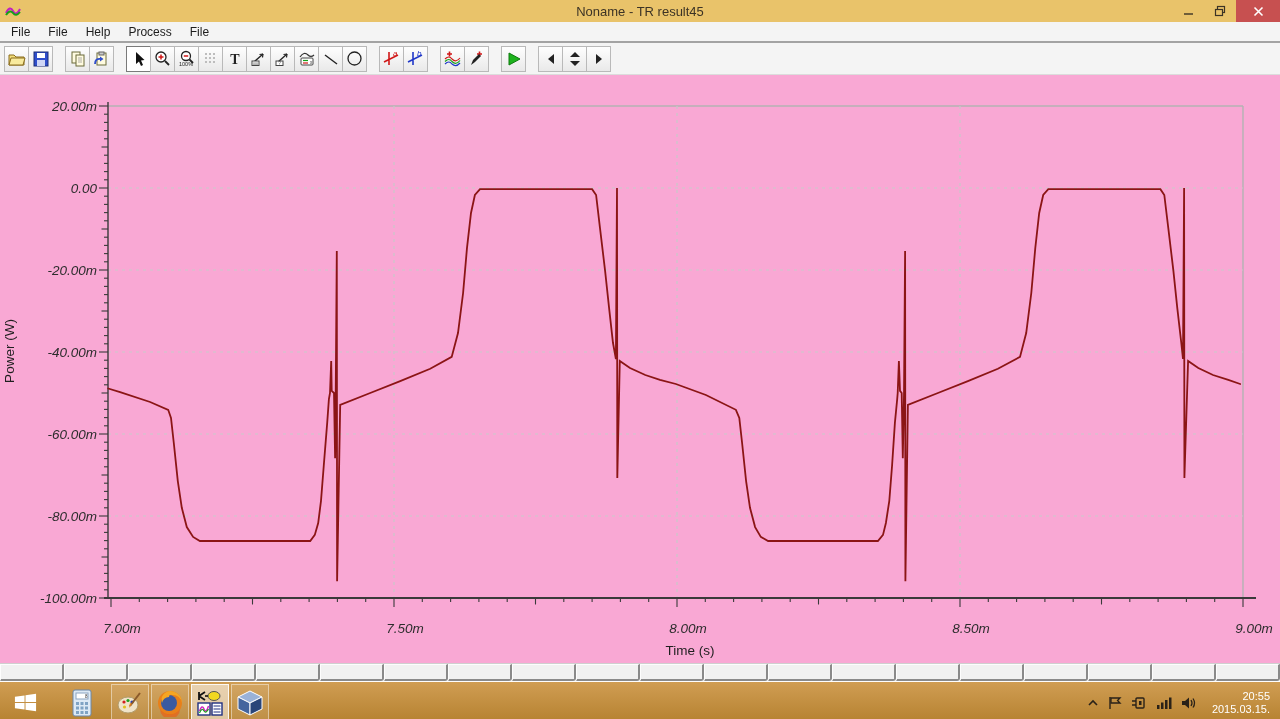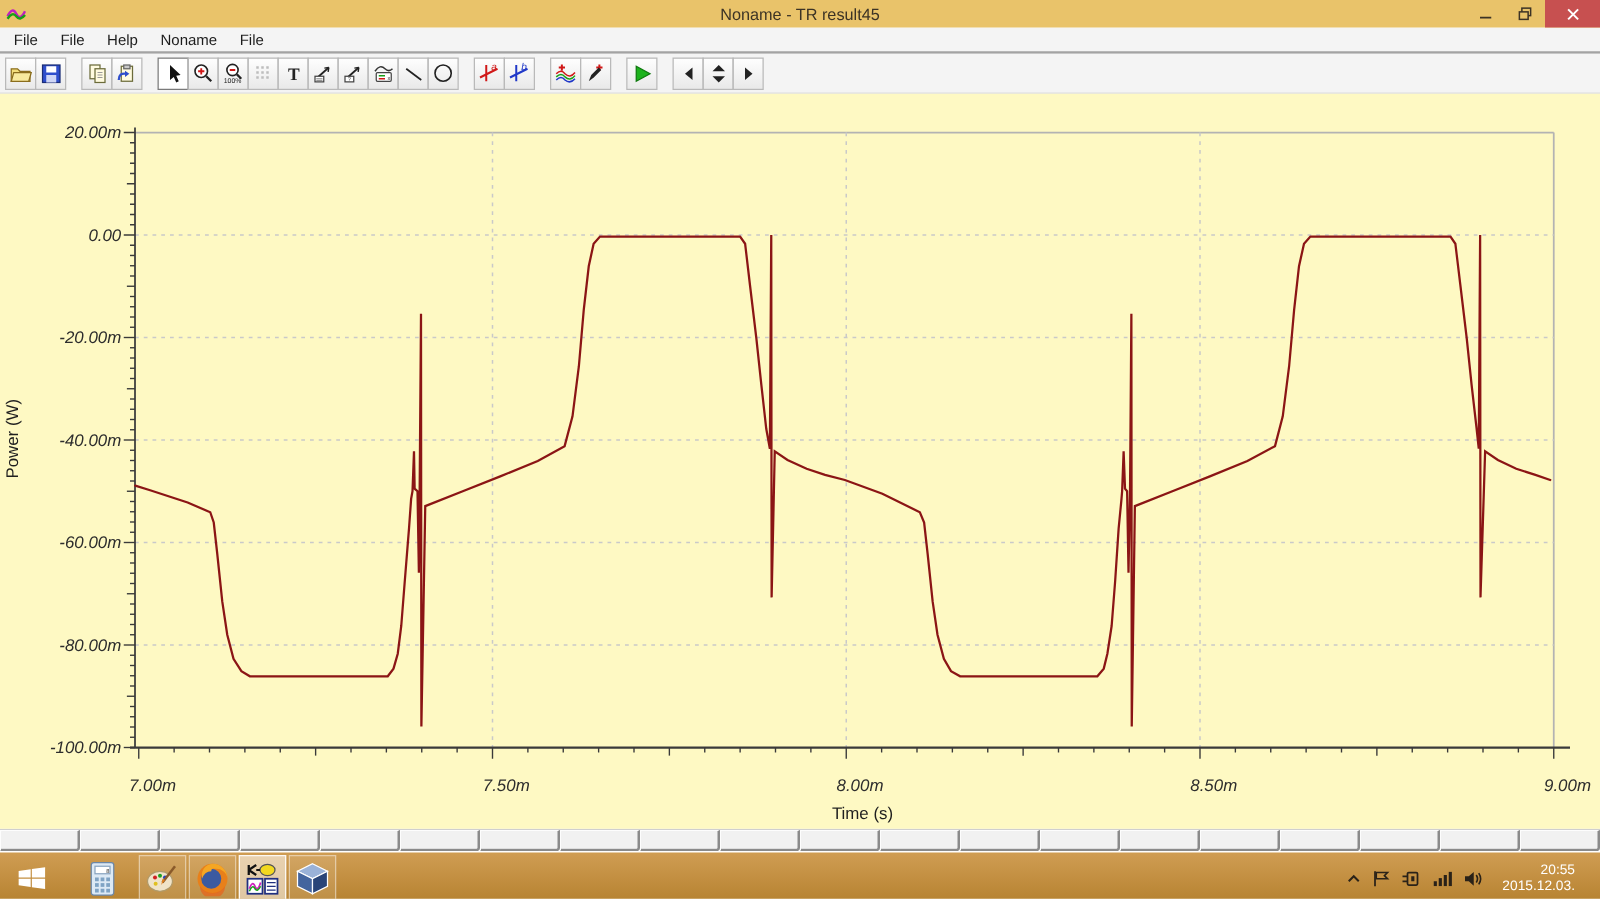--- a/index.html
+++ b/index.html
@@ -23,39 +23,39 @@
   .toolbar{height:31px;background:#f4f4f4;border-bottom:1px solid #dcdcdc;
            display:flex;align-items:center;padding-left:4px;}
   .tbtn{width:23px;height:24px;border:1px solid #b9b9b9;background:linear-gradient(#fefefe,#e9e9e9);
         display:flex;align-items:center;justify-content:center;margin-left:-1px;flex:none;}
   .tbtn.first{margin-left:0;}
   .tbtn.pressed{background:#fff;border-color:#7a7a7a;}
   .tgap{width:12px;flex:none;}
   .tbtn svg{display:block;}
 
   
-  .chartregion{position:relative;height:588px;background:#fef9c3;}
+  .chartregion{position:relative;height:588px;background:#f9a8d4;}
   .chartregion svg{position:absolute;left:0;top:0;}
   .tick-label{font-family:"Liberation Sans",sans-serif;font-style:italic;font-size:13.5px;fill:#2d2d2d;}
   .axis-title{font-family:"Liberation Sans",sans-serif;font-size:13.5px;fill:#1f1f1f;}
 
   
   .tabrow{height:18px;background:#ffffff;display:flex;align-items:flex-start;border-top:1px solid #cfcfcf;}
   .tabseg{flex:1;height:14px;background:#f1f1f1;border-top:1px solid #fdfdfd;border-left:1px solid #fdfdfd;
           border-right:2px solid #8a8a8a;border-bottom:2px solid #8a8a8a;border-radius:0 0 3px 0;}
 
   
   .taskbar{height:41px;background:linear-gradient(#d09d53,#b5812f);display:flex;align-items:center;position:relative;}
   .taskbar::after{content:"";position:absolute;left:0;right:0;bottom:0;height:3px;background:#2a5fa8;}
   .startbtn{width:50px;height:41px;display:flex;align-items:center;justify-content:center;}
   .appbtn{width:36px;height:36px;margin:0 1px;display:flex;align-items:center;justify-content:center;
           border:1px solid transparent;}
   .appbtn.open{border-color:rgba(255,255,255,0.45);background:rgba(255,255,255,0.10);}
   .appbtn.active{border-color:rgba(255,255,255,0.85);background:rgba(255,255,255,0.55);}
-  .tray{margin-left:auto;display:flex;align-items:center;gap:9px;padding-right:20px;}
+  .tray{margin-left:auto;display:flex;align-items:center;gap:9px;padding-right:10px;}
   .trayicon{display:flex;align-items:center;justify-content:center;}
   .clock{color:#fff;font-size:11px;text-align:right;line-height:13px;padding-left:6px;}
 </style>
 </head>
 <body>
 
 <div class="titlebar">
   <svg class="appicon" viewBox="0 0 16 16">
     <path d="M1 10 Q5 2 8 8 Q11 14 15 6" fill="none" stroke="#c020c0" stroke-width="2"></path>
     <path d="M1 12 Q5 6 8 10 Q11 14 15 9" fill="none" stroke="#18a018" stroke-width="2"></path>
@@ -78,21 +78,21 @@
         <path d="M1.5 1.5 L9.5 9.5 M9.5 1.5 L1.5 9.5" stroke="#fff" stroke-width="1.6"></path>
       </svg>
     </div>
   </div>
 </div>
 
 <div class="menubar">
   <div class="menuitem">File</div>
   <div class="menuitem">File</div>
   <div class="menuitem">Help</div>
-  <div class="menuitem">Noname</div>
+  <div class="menuitem">Process</div>
   <div class="menuitem">File</div>
 </div>
 
 <div class="toolbar">
   <div class="tbtn first">
     <svg width="18" height="16" viewBox="0 0 18 16">
       <path d="M1 4 h5 l2 2 h8 v8 H1 z" fill="#f2dd7a" stroke="#8a6d1d"></path>
       <path d="M3 7 h14 l-2 7 H1 z" fill="#f8ea9e" stroke="#8a6d1d"></path>
     </svg>
   </div>
@@ -512,16 +512,16 @@
       </svg>
     </div>
     <div class="trayicon">
       <svg width="16" height="14" viewBox="0 0 16 14">
         <path d="M1 5 h3 L8 1.5 V12.5 L4 9 H1 z" fill="#2a2218"></path>
         <path d="M10 4 Q12 7 10 10 M12 2.5 Q15 7 12 11.5" fill="none" stroke="#2a2218" stroke-width="1.3"></path>
       </svg>
     </div>
     <div class="clock">
       <div>20:55</div>
-      <div>2015.12.03.</div>
+      <div>2015.03.15.</div>
     </div>
   </div>
 </div>
 
 </body></html>

